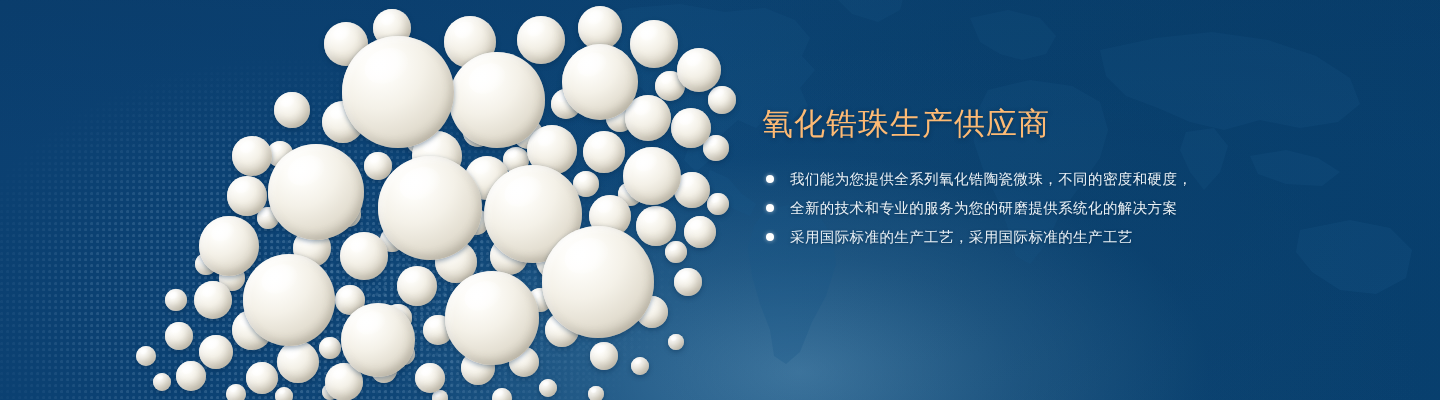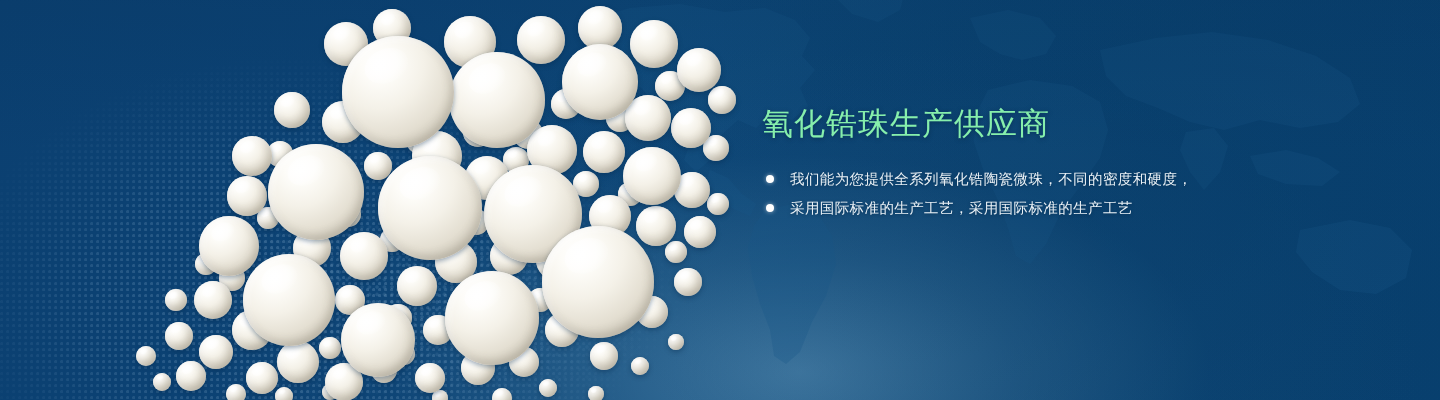--- a/index.html
+++ b/index.html
@@ -113,21 +113,21 @@
     left: 762px;
     top: 104px;
     width: 600px;
   }
   .headline {
     margin: 0;
     font-size: 31px;
     line-height: 40px;
     font-weight: 400;
     letter-spacing: 1px;
-    color: #86efac;
+    color: #fdba74;
     text-shadow: 0 1px 4px rgba(3,32,58,0.55);
   }
   .bullets {
     margin: 24px 0 0 0;
     padding: 0;
     list-style: none;
   }
   .bullet {
     position: relative;
     padding-left: 28px;
@@ -295,18 +295,22 @@
 
   <div class="copy">
     <h1 class="headline">氧化锆珠生产供应商</h1>
     <ul class="bullets">
       <li class="bullet">
         <span class="dot"></span>
         <span>我们能为您提供全系列氧化锆陶瓷微珠，不同的密度和硬度，</span>
       </li>
       <li class="bullet">
         <span class="dot"></span>
+        <span>全新的技术和专业的服务为您的研磨提供系统化的解决方案</span>
+      </li>
+      <li class="bullet">
+        <span class="dot"></span>
         <span>采用国际标准的生产工艺，采用国际标准的生产工艺</span>
       </li>
     </ul>
   </div>
 
 </div>
 
 </body></html>

